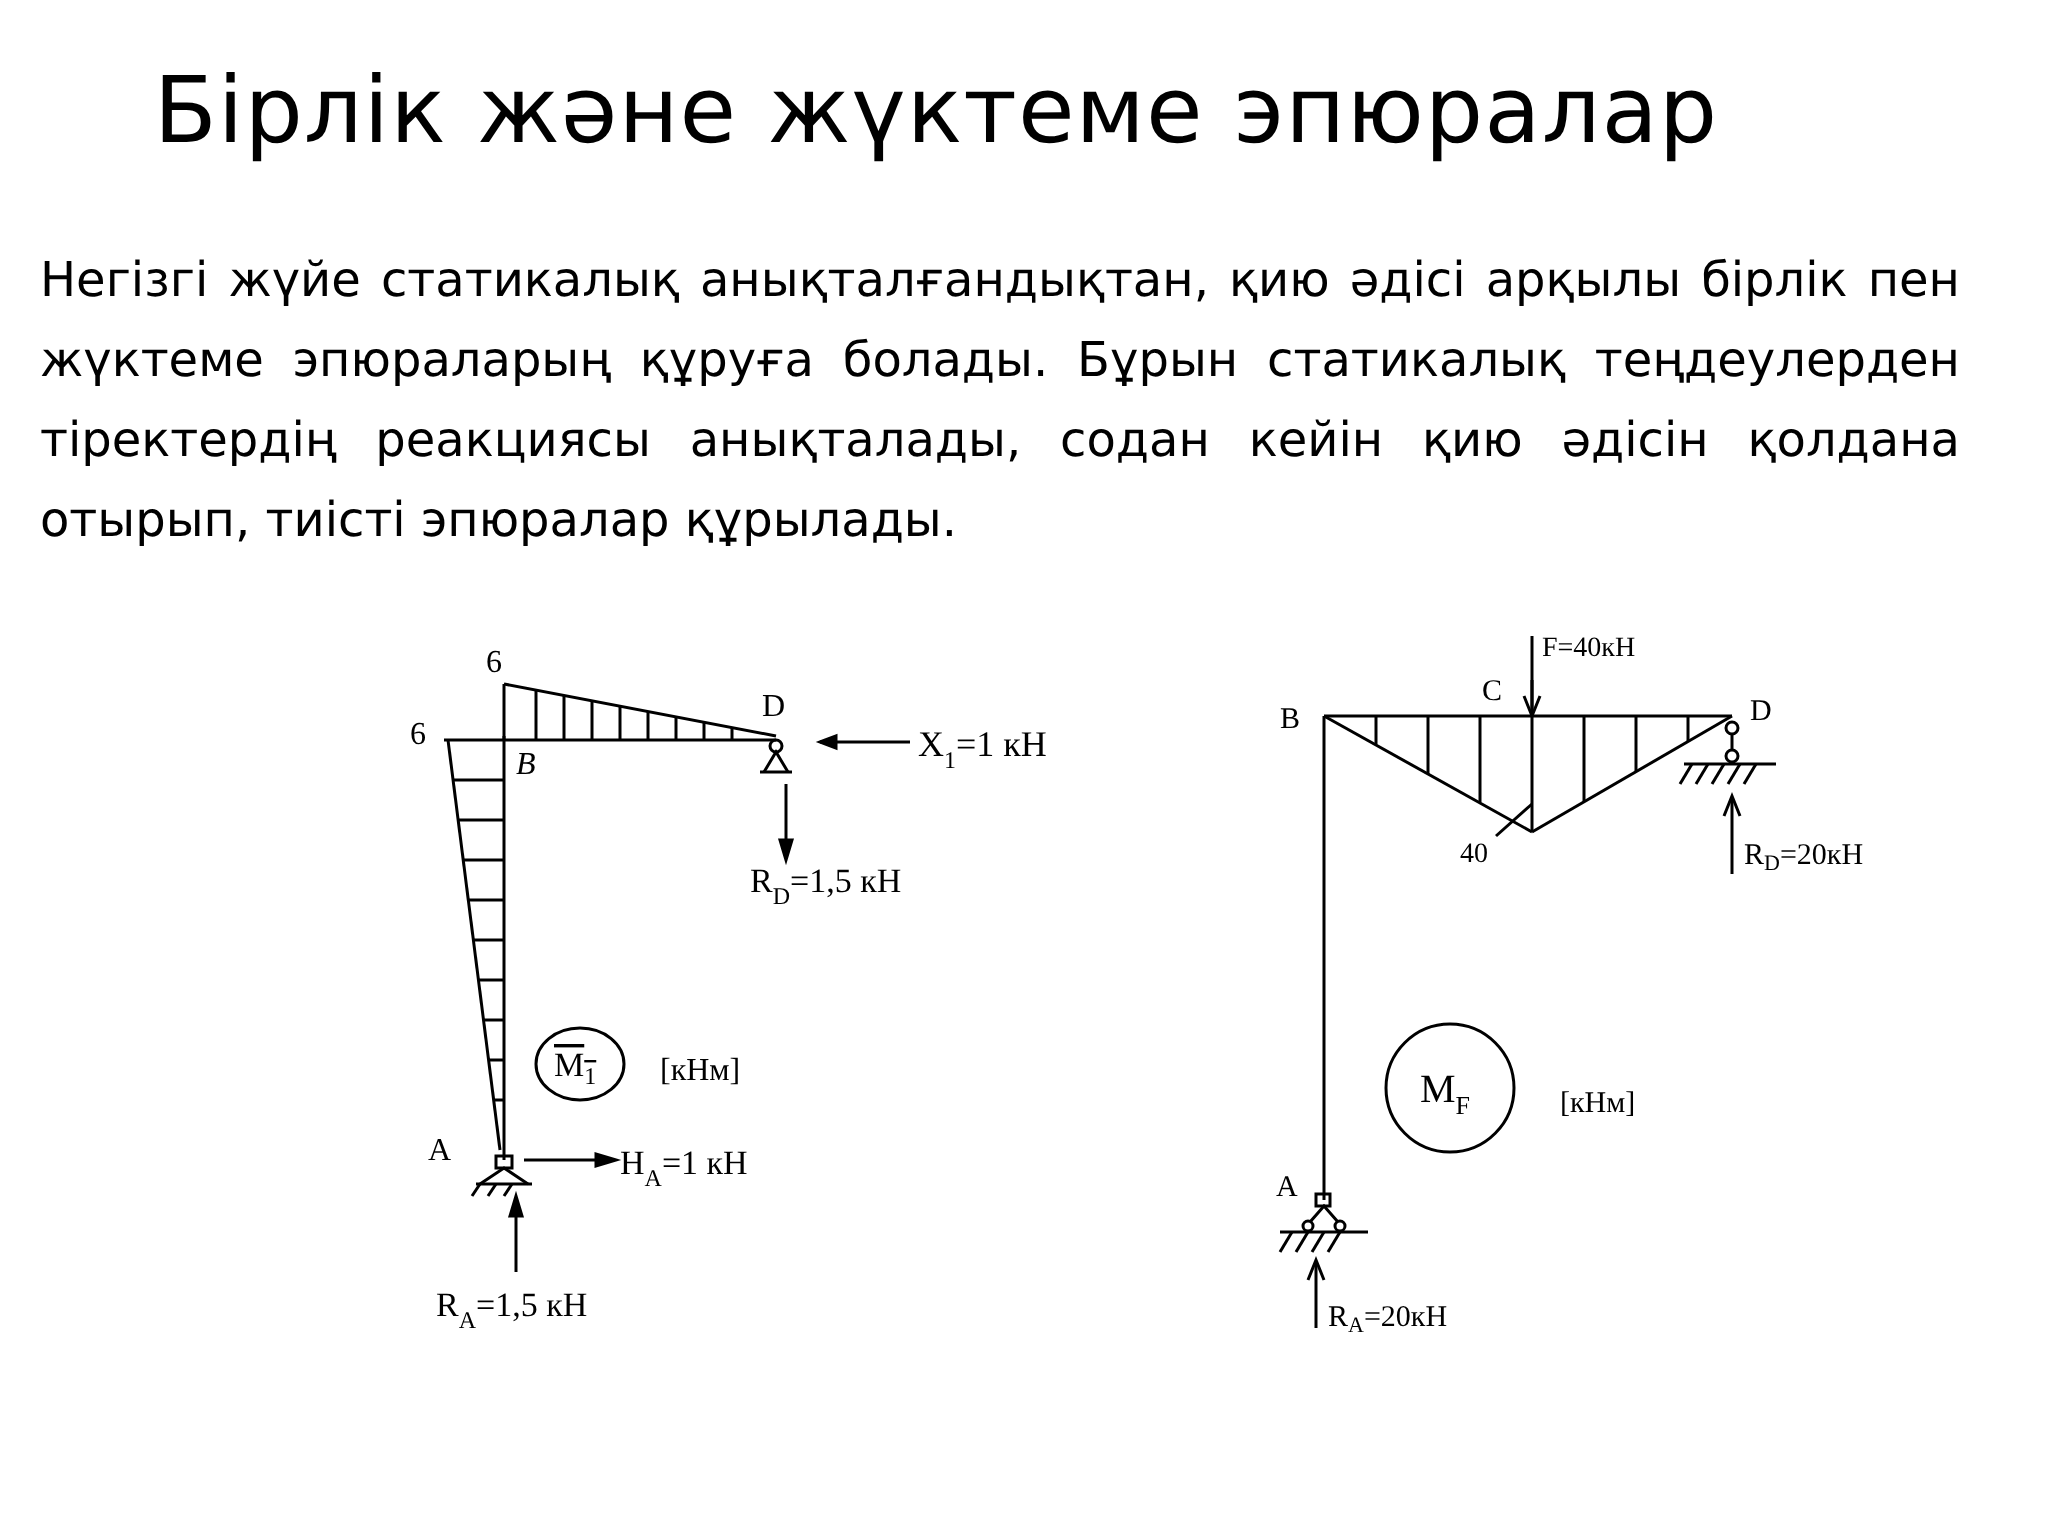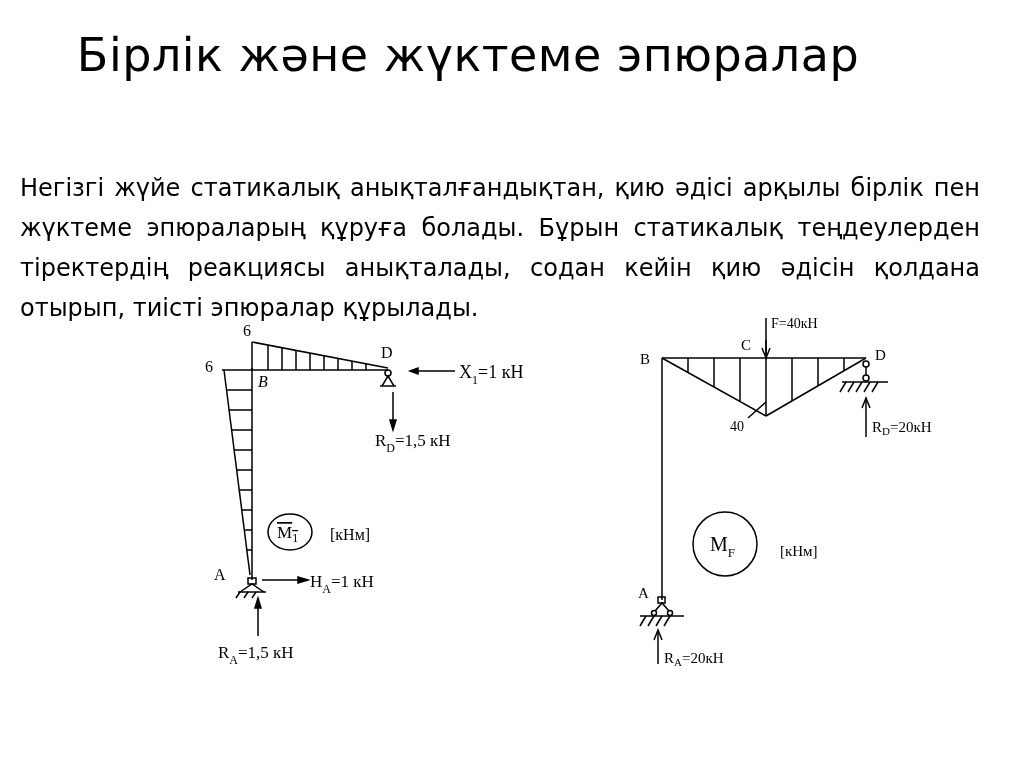--- a/index.html
+++ b/index.html
@@ -1,18 +1,18 @@
 <!DOCTYPE html>
 <html><head>
 <meta charset="utf-8">
 <style>
   html, body { margin: 0; padding: 0; background: #ffffff; }
   body { width: 1024px; height: 767px; position: relative; overflow: hidden; font-family: "Liberation Sans", sans-serif; color: #000; }
   .title { position: absolute; left: 0; top: 28px; width: 936px; text-align: center; font-size: 46px; font-family: "DejaVu Sans", sans-serif; font-weight: normal; letter-spacing: 0.5px; }
-  .para { position: absolute; left: 20px; top: 120px; width: 960px; font-family: "DejaVu Sans", sans-serif; font-size: 24px; line-height: 40px; text-align: justify; text-align-last: left; margin-top: 48px; }
+  .para { position: absolute; left: 20px; top: 120px; width: 960px; font-family: "DejaVu Sans", sans-serif; font-size: 24px; line-height: 40px; text-align: justify; text-align-last: left; }
   svg { position: absolute; left: 0; top: 0; }
   .serif { font-family: "Liberation Serif", serif; }
 </style>
 </head>
 <body>
 
 <div class="title">Бірлік және жүктеме эпюралар</div>
 <div class="para">Негізгі жүйе статикалық анықталғандықтан, қию әдісі арқылы бірлік пен жүктеме эпюраларың құруға болады. Бұрын статикалық теңдеулерден тіректердің реакциясы анықталады, содан кейін қию әдісін қолдана отырып, тиісті эпюралар құрылады.</div>
 
 <svg width="1024" height="767">

